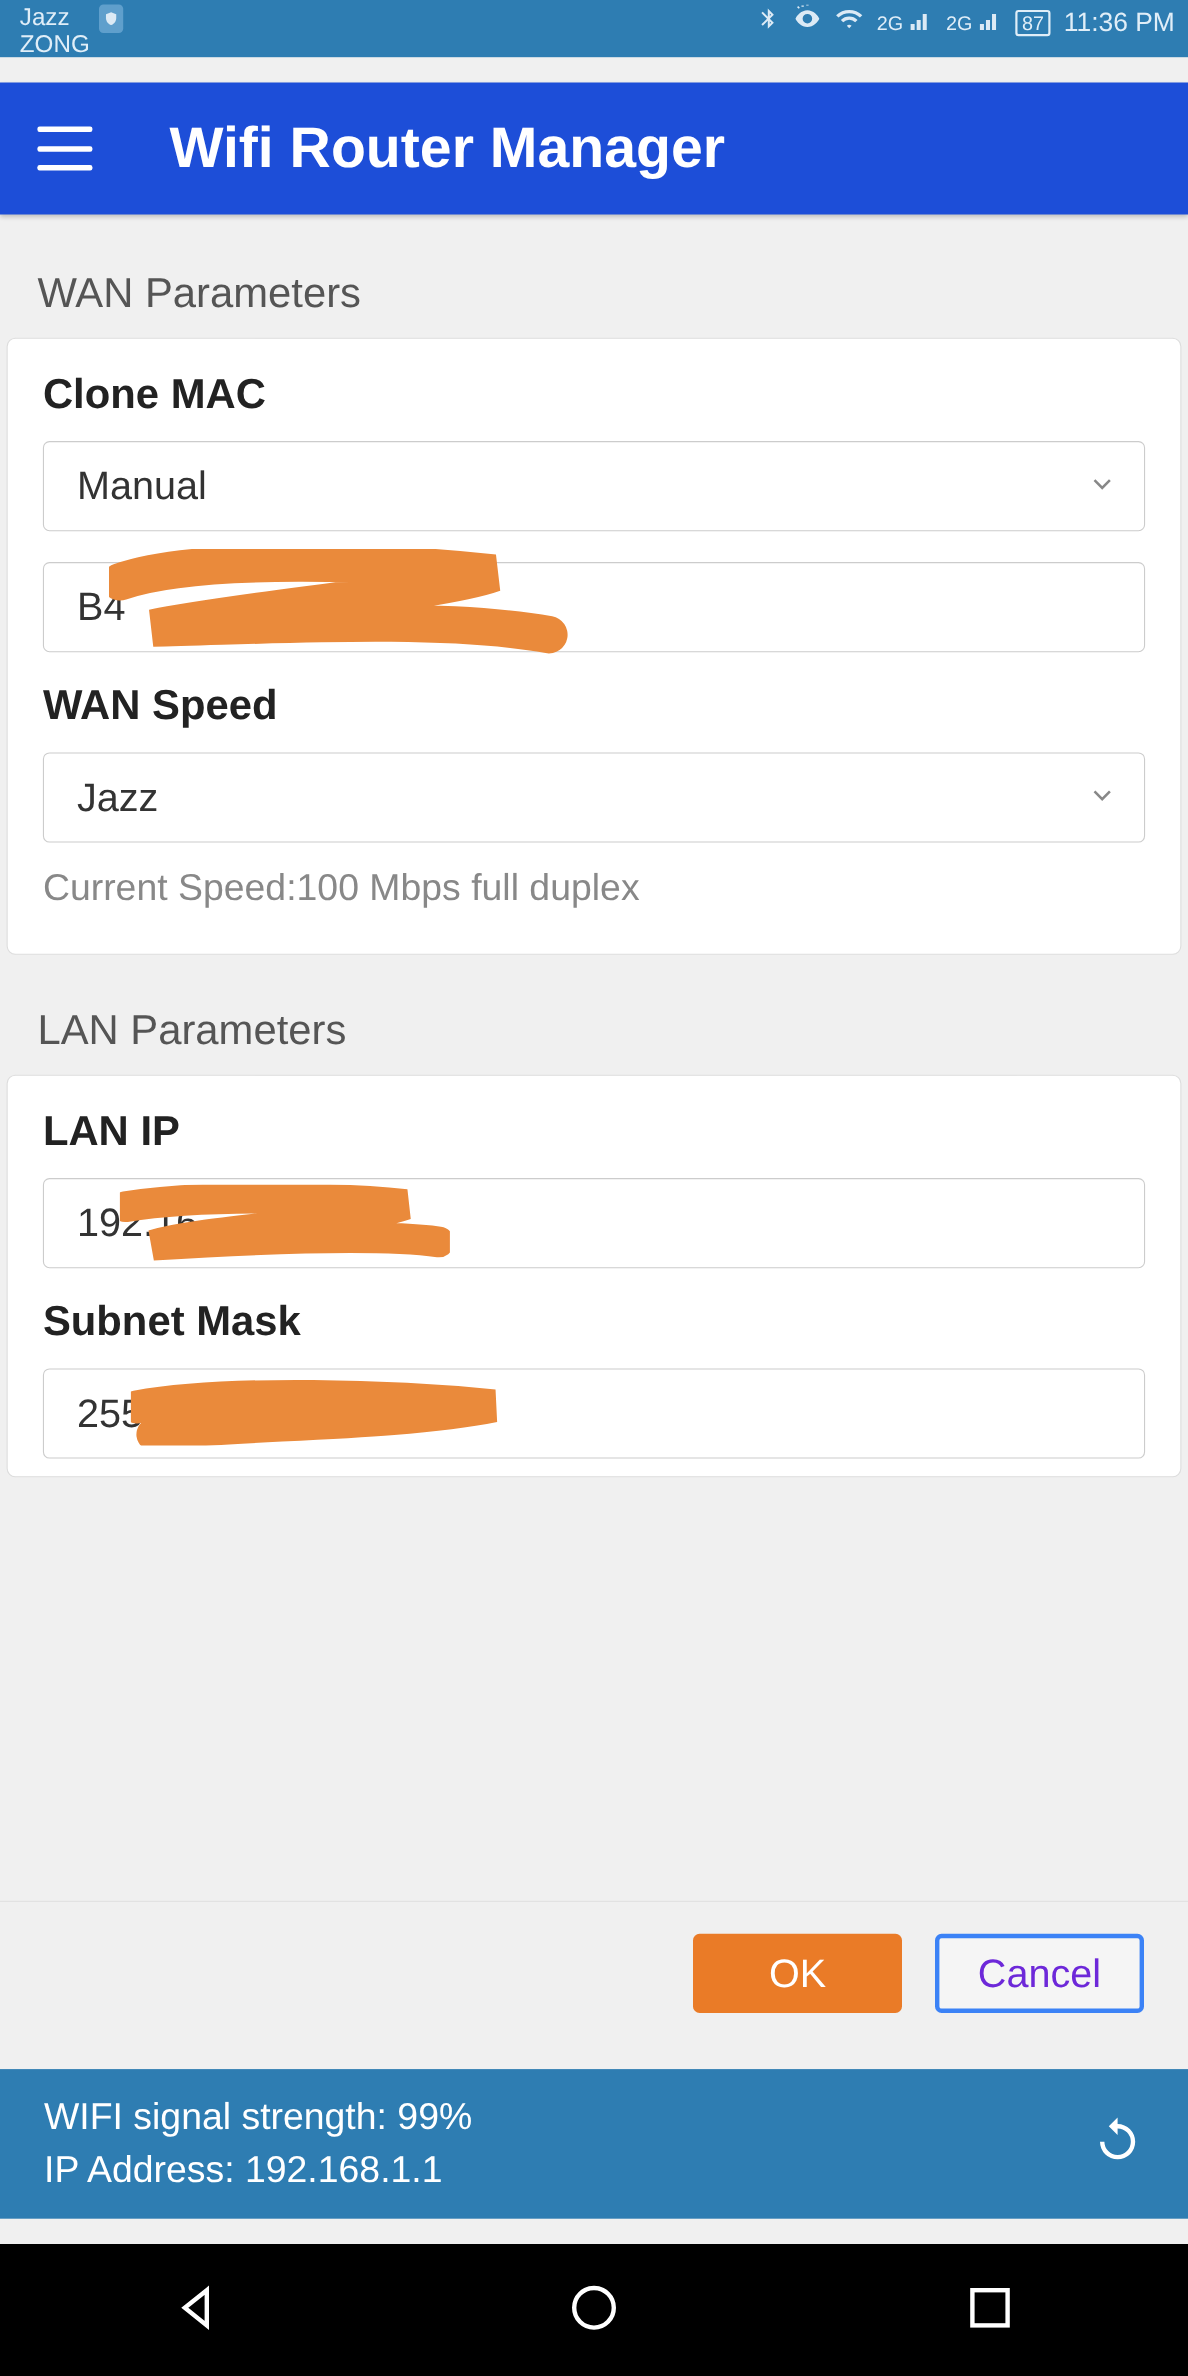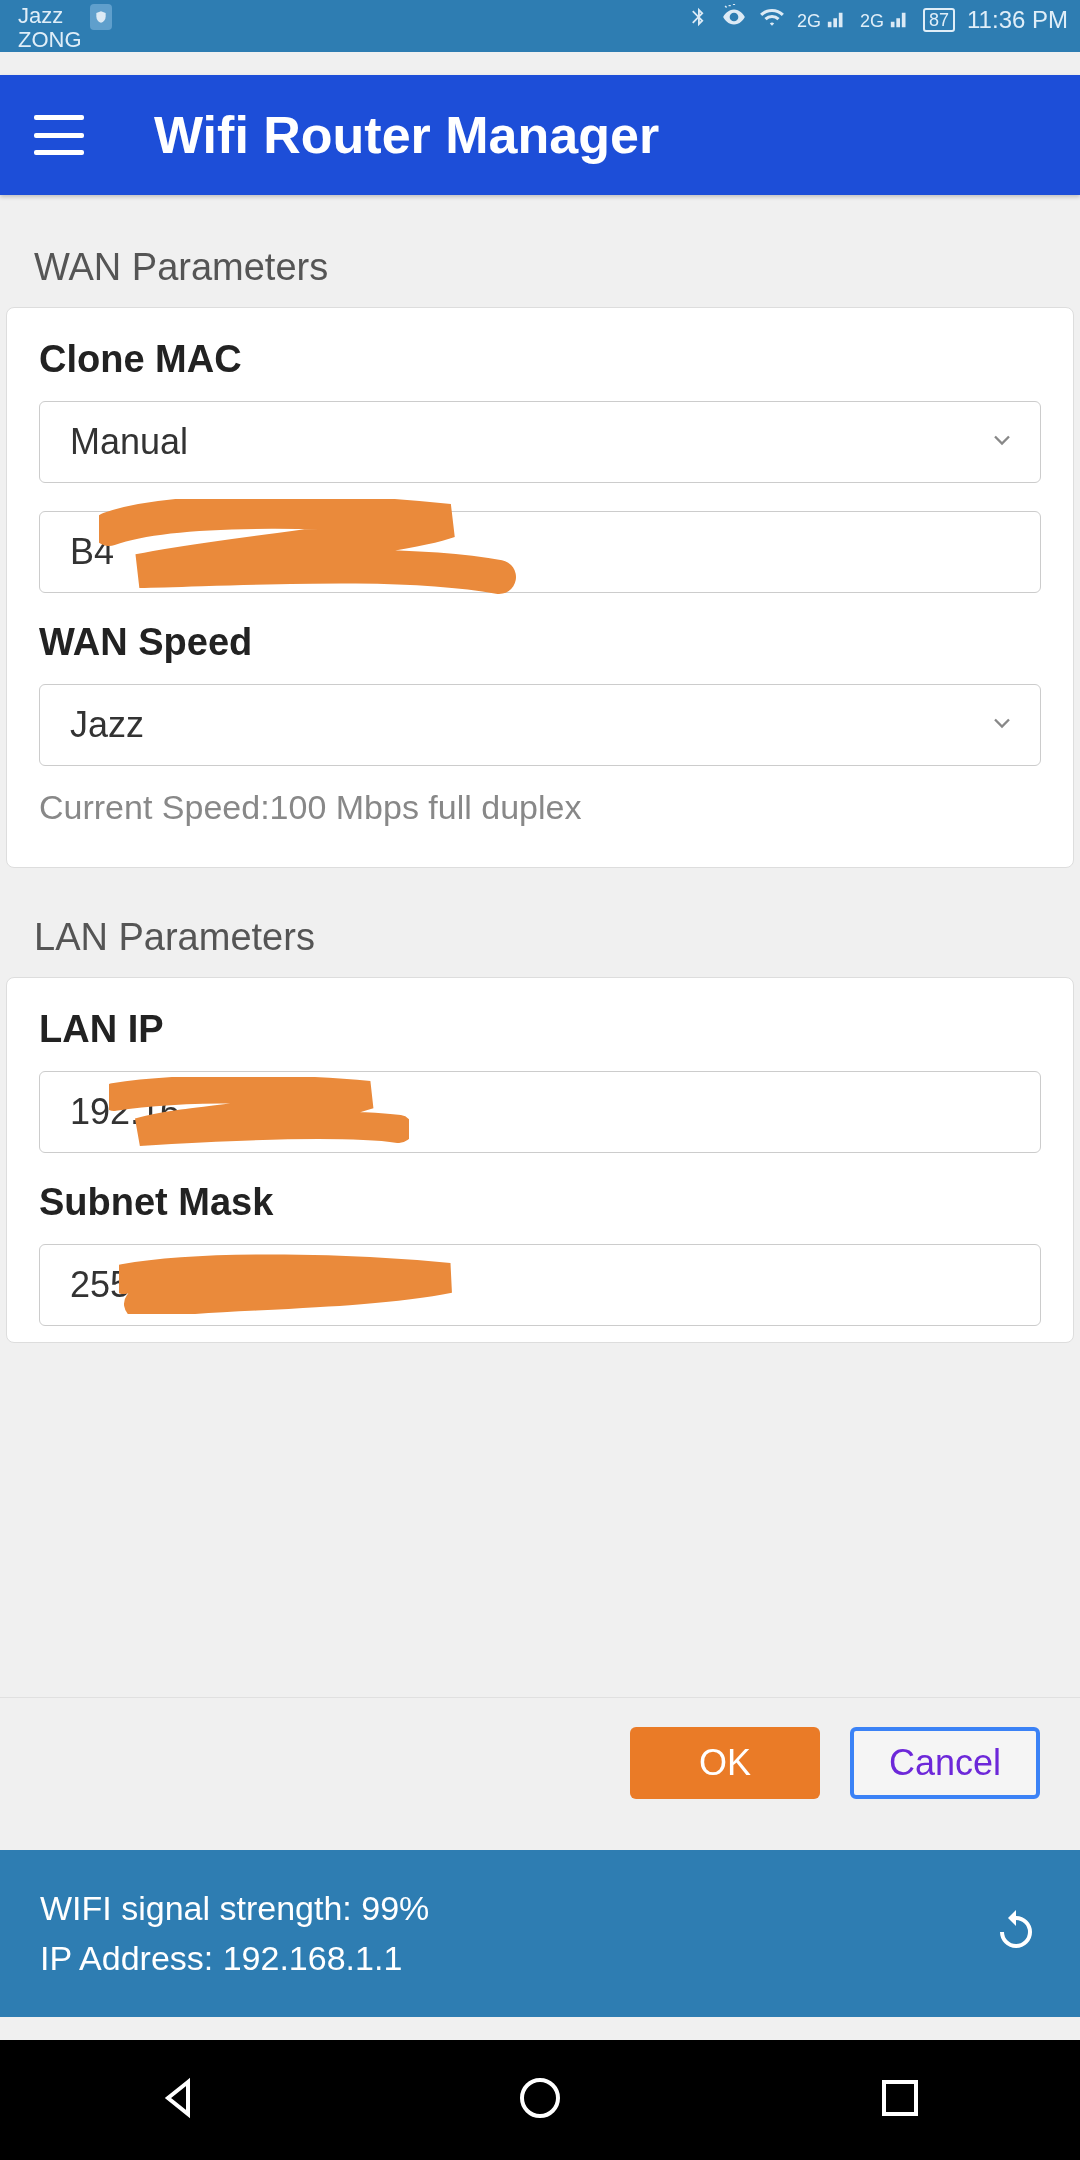--- a/index.html
+++ b/index.html
@@ -22,21 +22,21 @@
   .select, .text-input { width: 100%; height: 82px; border: 1px solid #ccc; border-radius: 6px; font-size: 36px; color: #333; padding: 0 30px; display: flex; align-items: center; position: relative; margin-bottom: 28px; background:#fff;}
   .select .chevron { position: absolute; right: 24px; top: 50%; transform: translateY(-50%); }
   .chevron svg { width: 28px; height: 28px; }
   .helper-text { font-size: 34px; color: #888; margin-top: -6px; }
   .redact { position:absolute; pointer-events:none; }
   .redact svg { display:block; }
   .action-bar { height: 130px; background: #f0f0f0; display: flex; align-items: center; justify-content: flex-end; gap: 30px; padding: 0 40px; border-top: 1px solid #e0e0e0;}
   .btn { height: 72px; min-width: 190px; border-radius: 6px; font-size: 36px; display: flex; align-items: center; justify-content: center; cursor: pointer; }
   .btn-primary { background: #ea7b27; color: #fff; border: none; }
   .btn-secondary { background: #f5f5f5; color: #6d28d9; border: 4px solid #3b82f6; }
-  .footer { height: 167px; background: #2e7db2; color: #fff; display: flex; align-items: center; justify-content: space-between; padding: 0 40px; }
+  .footer { height: 136px; background: #2e7db2; color: #fff; display: flex; align-items: center; justify-content: space-between; padding: 0 40px; }
   .footer-text { font-size: 34px; line-height: 1.45; }
   .refresh-icon svg { width: 48px; height: 48px; }
   .nav-bar { height: 120px; background: #000; display: flex; align-items: center; justify-content: space-around; }
   .nav-btn svg { width: 48px; height: 48px; }
   .input-wrap { position: relative; }
   .sig { font-size:18px; }
 </style>
 </head>
 <body>
 

